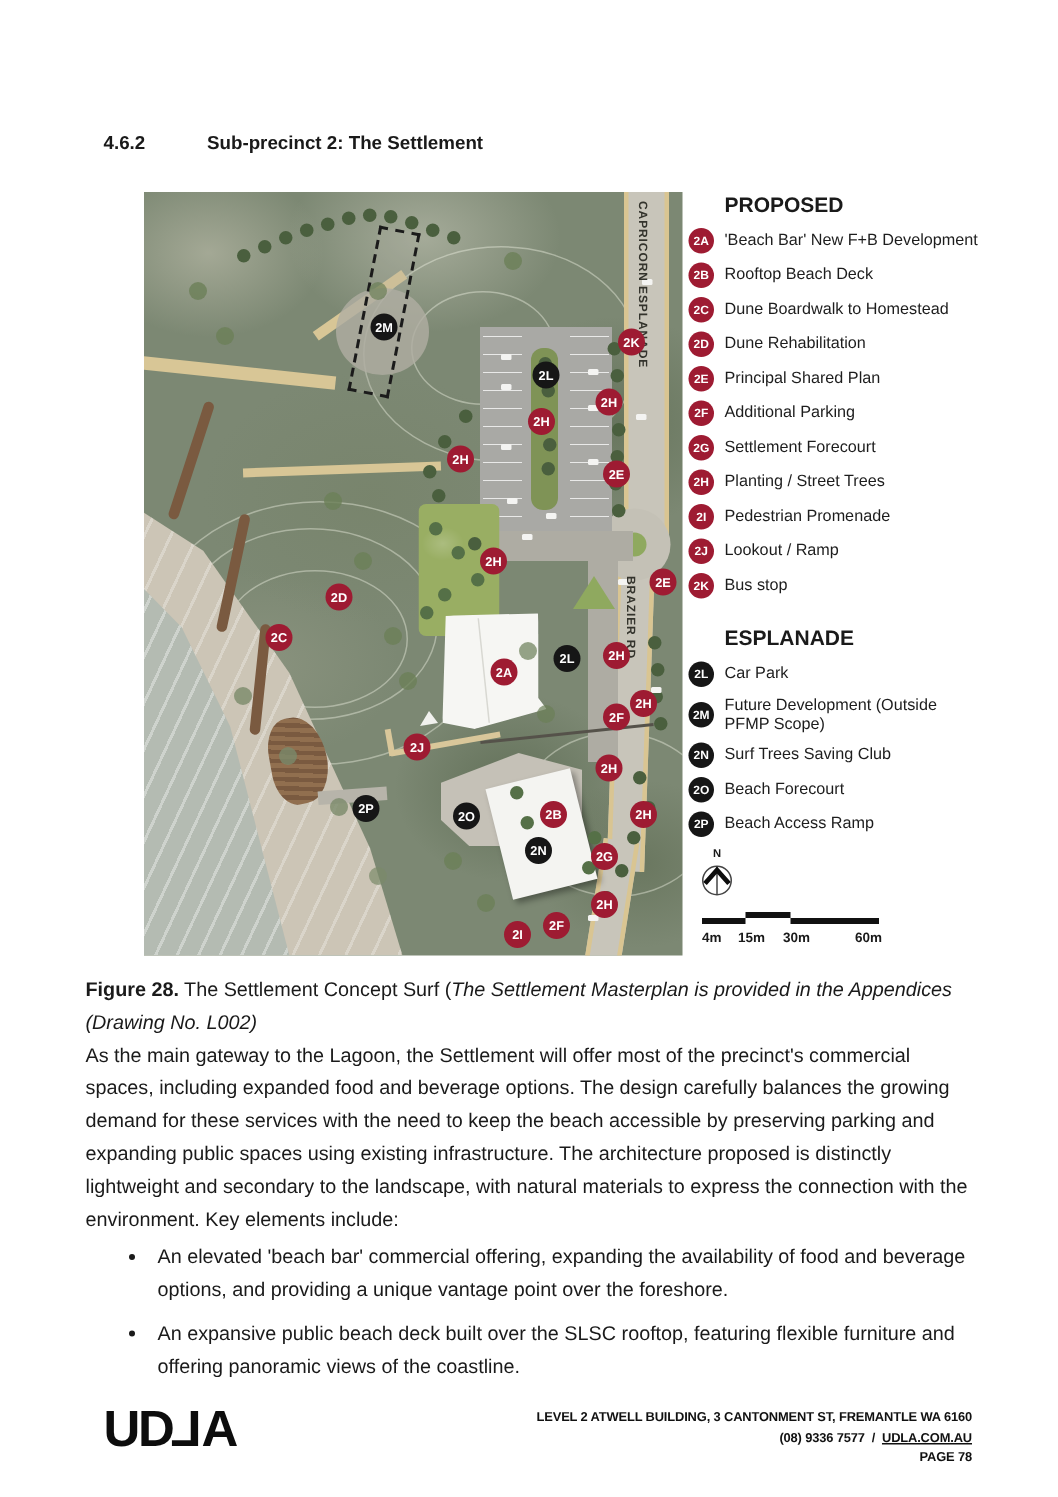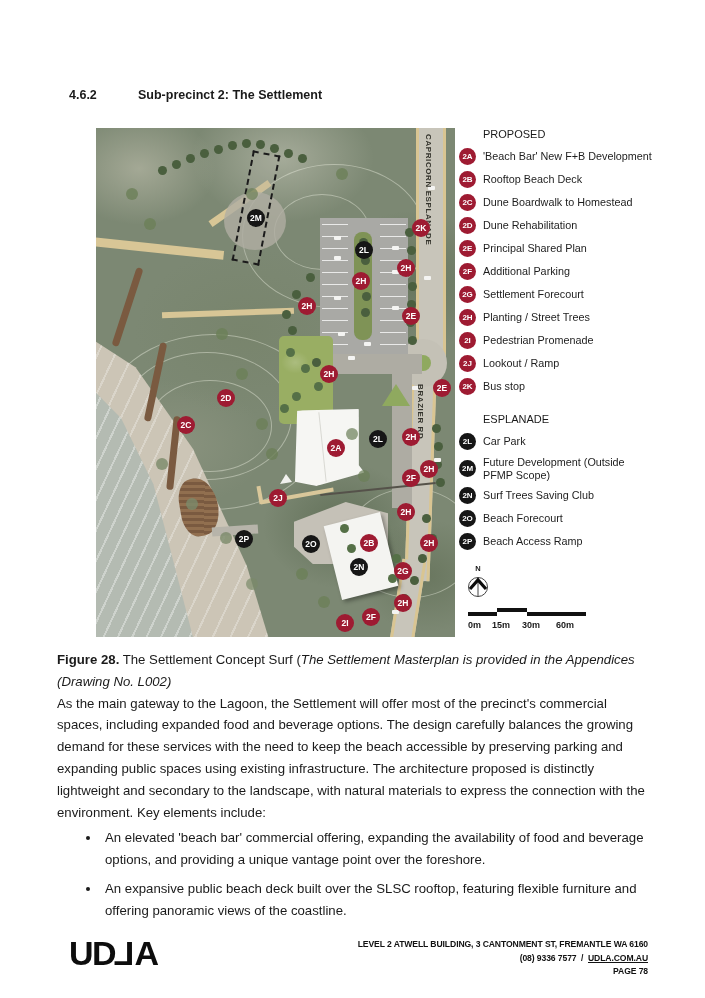--- a/index.html
+++ b/index.html
@@ -122,39 +122,39 @@
   .lbl-cap  { left:328px; top:6px; height:215px; }
   .lbl-braz { left:320px; top:256px; height:84px; }
 
   .marker { position:absolute; width:18px; height:18px; border-radius:50%; color:#fff;
     font-size:8.5px; font-weight:bold; display:flex; align-items:center; justify-content:center; }
   .marker.proposed { background:var(--proposed,#9E1B32); }
   .marker.existing { background:var(--existing,#161616); }
 
   
   .legend { position:absolute; left:459px; top:128px; width:196px; height:509px; }
-  .lg-title { font-size:11px; font-weight:normal; margin:0 0 8px 24px; }
+  .lg-title { font-size:14px; font-weight:bold; margin:0 0 8px 24px; }
   .lg-title.existing-title { margin-top:18px; }
   .lg-item { display:flex; align-items:center; gap:7px; margin-bottom:6px; }
   .badge { flex:0 0 17px; width:17px; height:17px; border-radius:50%; color:#fff; font-size:8px;
     font-weight:bold; display:flex; align-items:center; justify-content:center; }
   .badge-p { background:var(--proposed,#9E1B32); }
   .badge-e { background:var(--existing,#161616); }
   .lg-label { font-size:10.8px; line-height:12.5px; color:#1d1d1d; }
 
   .compass { position:absolute; left:6px; top:436px; width:26px; text-align:center; }
   .compass .n { display:block; font-size:7.5px; font-weight:bold; margin-bottom:1px; }
   .scalebar { position:absolute; left:9px; top:480px; width:118px; height:8px; }
   .scalebar .seg { position:absolute; height:4px; background:#111; }
   .sb1 { left:0; bottom:0; width:29px; }
   .sb2 { left:29px; top:0; width:30px; }
   .sb3 { left:59px; bottom:0; width:59px; }
   .scale-labels { position:absolute; left:9px; top:492px; width:140px; height:12px; font-size:9px; font-weight:bold; }
   .scale-labels span { position:absolute; }
-  .sl0 { left:0; } .sl1 { left:24px; } .sl2 { left:54px; } .sl3 { left:88px; }
+  .sl0 { left:0; } .sl1 { left:24px; } .sl2 { left:54px; } .sl3 { left:102px; }
 
   
   .textblock { position:absolute; left:57px; top:649px; width:594px; font-size:13.2px; line-height:21.8px; }
   .caption .bold { font-weight:bold; }
   .caption .italic { font-style:italic; }
   .bullets { margin:4px 0 0 0; padding-left:44px; }
   .bullets li { padding-left:4px; margin-bottom:7px; }
 
   
   .logo { position:absolute; left:69px; top:934px; font-size:34px; font-weight:800; letter-spacing:-1.5px; color:#0d0d0d; }
@@ -339,21 +339,21 @@
         <path d="M4,15 L12,6 L20,15" fill="none" stroke="#0d0d0d" stroke-width="3.2"></path>
       </svg>
     </div>
 
     <div class="scalebar">
       <div class="seg sb1"></div>
       <div class="seg sb2"></div>
       <div class="seg sb3"></div>
     </div>
     <div class="scale-labels">
-      <span class="sl0">0m</span>
+      <span class="sl0">4m</span>
       <span class="sl1">15m</span>
       <span class="sl2">30m</span>
       <span class="sl3">60m</span>
     </div>
   </div>
 
   <div class="textblock">
     <div class="caption">
       <span class="bold">Figure 28.</span><span> The Settlement Concept Surf (</span><span class="italic">The Settlement Masterplan is provided in the Appendices (Drawing No. L002)</span>
     </div>

